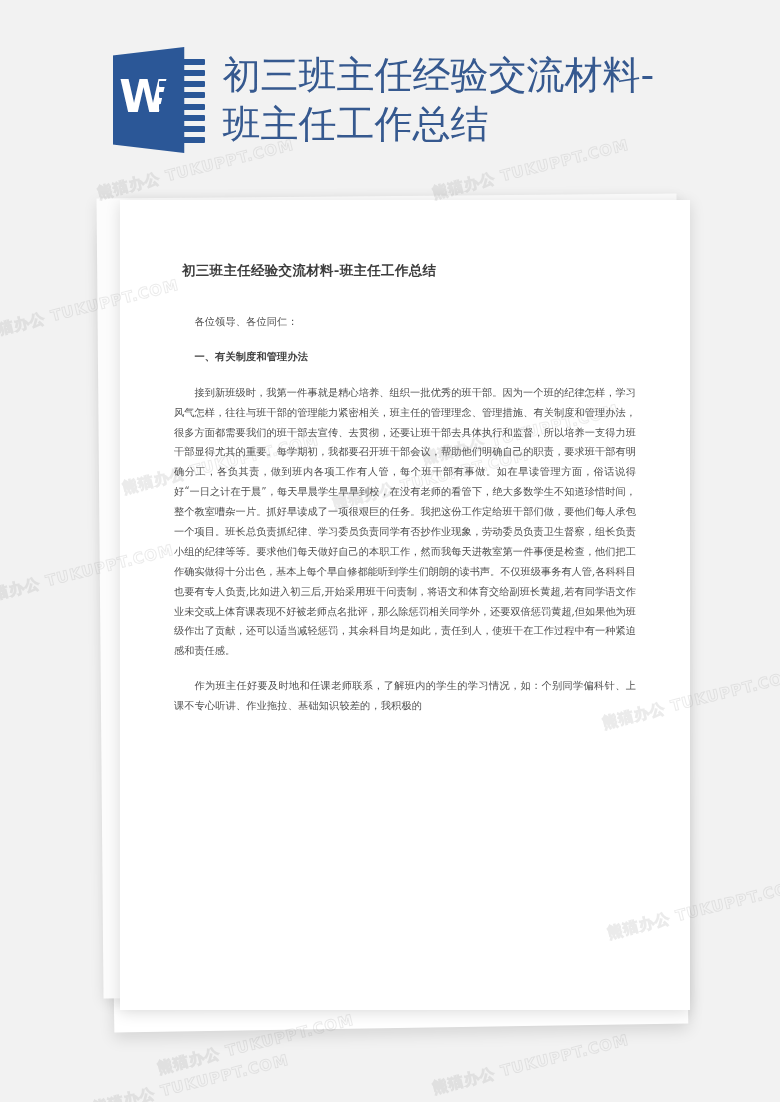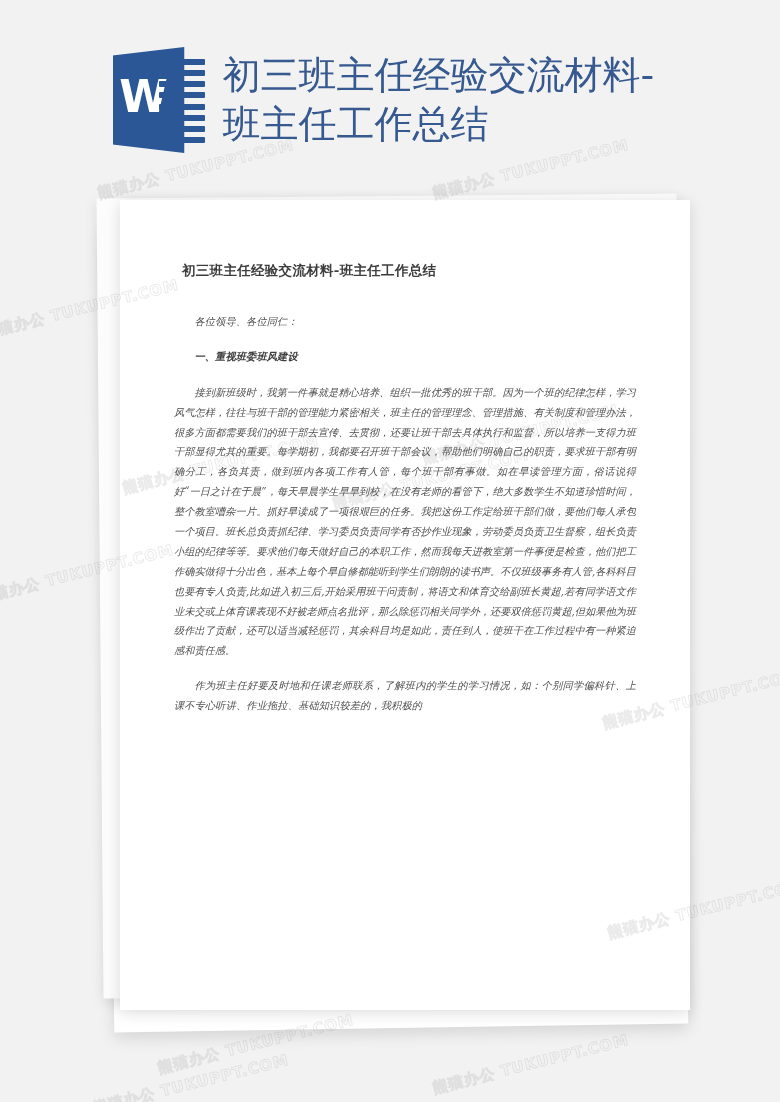--- a/index.html
+++ b/index.html
@@ -171,21 +171,20 @@
     letter-spacing: 0.3px;
   }
   .doc-p {
     font-size: 10.2px;
     line-height: 1.95;
     color: #4f4f4f;
     margin: 0 0 15px 0;
     text-align: justify;
     text-indent: 2em;
     letter-spacing: 0.15px;
-    font-style: italic;
   }
   .doc-p.sec {
     font-weight: bold;
     color: #3f3f3f;
     text-indent: 2em;
     margin-bottom: 16px;
   }
   .doc-p.tight {
     letter-spacing: 0px;
   }
@@ -195,21 +194,21 @@
 
 <div class="pages">
   <div class="sheet-back-bottom"></div>
   <div class="sheet-back-left"></div>
 
   <div class="sheet-front">
     <div class="doc-body">
       <div class="doc-title">初三班主任经验交流材料-班主任工作总结</div>
 
       <p class="doc-p">各位领导、各位同仁：</p>
-      <p class="doc-p sec">一、重视班委班风建设</p>
+      <p class="doc-p sec">一、有关制度和管理办法</p>
       <p class="doc-p tight">接到新班级时，我第一件事就是精心培养、组织一批优秀的班干部。因为一个班的纪律怎样，学习风气怎样，往往与班干部的管理能力紧密相关，班主任的管理理念、管理措施、有关制度和管理办法，很多方面都需要我们的班干部去宣传、去贯彻，还要让班干部去具体执行和监督，所以培养一支得力班干部显得尤其的重要。每学期初，我都要召开班干部会议，帮助他们明确自己的职责，要求班干部有明确分工，各负其责，做到班内各项工作有人管，每个班干部有事做。如在早读管理方面，俗话说得好“一日之计在于晨”，每天早晨学生早早到校，在没有老师的看管下，绝大多数学生不知道珍惜时间，整个教室嘈杂一片。抓好早读成了一项很艰巨的任务。我把这份工作定给班干部们做，要他们每人承包一个项目。班长总负责抓纪律、学习委员负责同学有否抄作业现象，劳动委员负责卫生督察，组长负责小组的纪律等等。要求他们每天做好自己的本职工作，然而我每天进教室第一件事便是检查，他们把工作确实做得十分出色，基本上每个早自修都能听到学生们朗朗的读书声。不仅班级事务有人管,各科科目也要有专人负责,比如进入初三后,开始采用班干问责制，将语文和体育交给副班长黄超,若有同学语文作业未交或上体育课表现不好被老师点名批评，那么除惩罚相关同学外，还要双倍惩罚黄超,但如果他为班级作出了贡献，还可以适当减轻惩罚，其余科目均是如此，责任到人，使班干在工作过程中有一种紧迫感和责任感。</p>
       <p class="doc-p">作为班主任好要及时地和任课老师联系，了解班内的学生的学习情况，如：个别同学偏科针、上课不专心听讲、作业拖拉、基础知识较差的，我积极的</p>
     </div>
   </div>
 </div>
 
 <div class="header">
   <div class="header-inner">
     <div class="word-icon">
       <div class="wi-page"></div>

